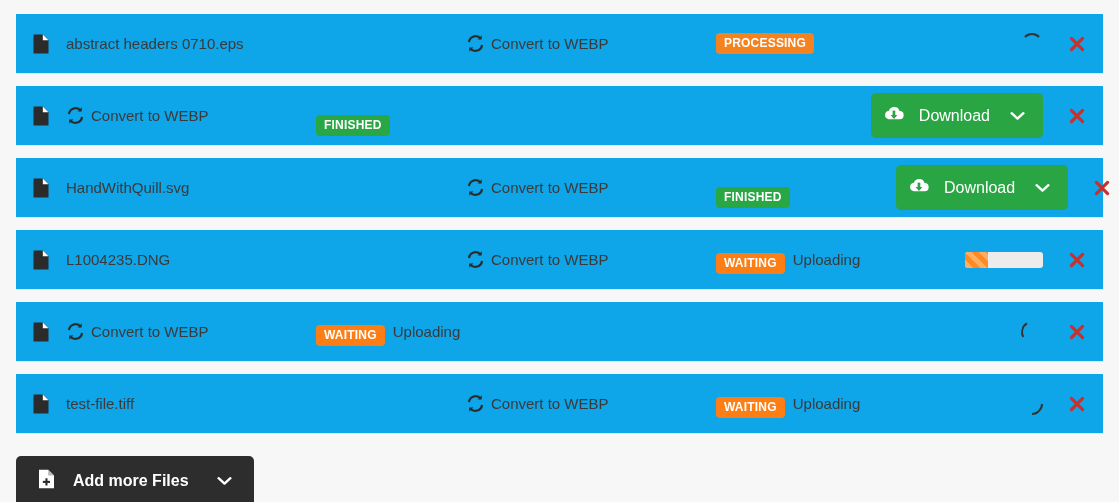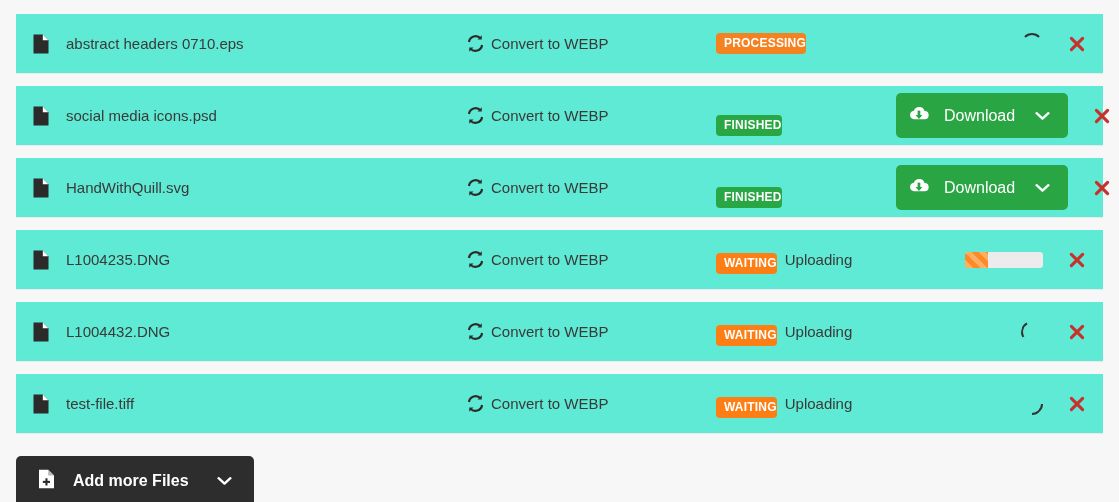--- a/index.html
+++ b/index.html
@@ -30,21 +30,21 @@
     width: 1119px;
   }
 
   .file-row {
     position: relative;
     display: flex;
     align-items: center;
     width: 1087px;
     margin: 0 0 12px 16px;
     height: 60px;
-    background: #5eead4;
+    background: #0ea5e9;
     border-bottom: 1px solid #e9e9ec;
   }
 
   .cell-icon {
     width: 50px;
     display: flex;
     align-items: center;
     justify-content: center;
     flex: 0 0 auto;
   }
@@ -89,21 +89,21 @@
     justify-content: center;
   }
 
   
   .file-icon svg { display: block; }
   .sync-icon  svg { display: block; }
 
   
   .badge {
     display: inline-block;
-    padding: 4px 0 4px 8px;
+    padding: 4px 8px 4px 8px;
     border-radius: 4px;
     font-size: 12px;
     font-weight: bold;
     line-height: 1.05;
     color: #ffffff;
     letter-spacing: 0.2px;
     white-space: nowrap;
   }
   .badge-processing { background: #f58220; }
   .badge-finished   { background: #29a745; margin-top: 20px; }
@@ -238,21 +238,20 @@
       </div>
       <div class="file-row">
         <div class="cell-icon">
           <span class="file-icon">
             <svg width="16" height="20" viewBox="0 0 16 20" aria-hidden="true">
               <path d="M0.5 0.5 h9.3 L15.5 6.2 V19.5 H0.5 Z" fill="#2b2b2b"></path>
               <path d="M9.8 0.5 L15.5 6.2 h-5.7 Z" fill="#ffffff"></path>
             </svg>
           </span>
         </div>
-        <div class="cell-name">social media icons.psd</div>
         <div class="cell-action">
           <span class="sync-icon">
             <svg width="19" height="19" viewBox="0 0 20 20" aria-hidden="true">
               <path d="M3.1 8.4 A7.1 7.1 0 0 1 15.4 4.6" stroke="#2b2b2b" stroke-width="2.3" fill="none" stroke-linecap="butt"></path>
               <path d="M16.9 11.6 A7.1 7.1 0 0 1 4.6 15.4" stroke="#2b2b2b" stroke-width="2.3" fill="none" stroke-linecap="butt"></path>
               <path d="M16.6 1.4 L16.6 5.8 L12.2 5.8 Z" fill="#2b2b2b"></path>
               <path d="M3.4 18.6 L3.4 14.2 L7.8 14.2 Z" fill="#2b2b2b"></path>
             </svg>
           </span>
           <span>Convert to WEBP</span>
@@ -360,21 +359,20 @@
       </div>
       <div class="file-row">
         <div class="cell-icon">
           <span class="file-icon">
             <svg width="16" height="20" viewBox="0 0 16 20" aria-hidden="true">
               <path d="M0.5 0.5 h9.3 L15.5 6.2 V19.5 H0.5 Z" fill="#2b2b2b"></path>
               <path d="M9.8 0.5 L15.5 6.2 h-5.7 Z" fill="#ffffff"></path>
             </svg>
           </span>
         </div>
-        <div class="cell-name">L1004432.DNG</div>
         <div class="cell-action">
           <span class="sync-icon">
             <svg width="19" height="19" viewBox="0 0 20 20" aria-hidden="true">
               <path d="M3.1 8.4 A7.1 7.1 0 0 1 15.4 4.6" stroke="#2b2b2b" stroke-width="2.3" fill="none" stroke-linecap="butt"></path>
               <path d="M16.9 11.6 A7.1 7.1 0 0 1 4.6 15.4" stroke="#2b2b2b" stroke-width="2.3" fill="none" stroke-linecap="butt"></path>
               <path d="M16.6 1.4 L16.6 5.8 L12.2 5.8 Z" fill="#2b2b2b"></path>
               <path d="M3.4 18.6 L3.4 14.2 L7.8 14.2 Z" fill="#2b2b2b"></path>
             </svg>
           </span>
           <span>Convert to WEBP</span>

